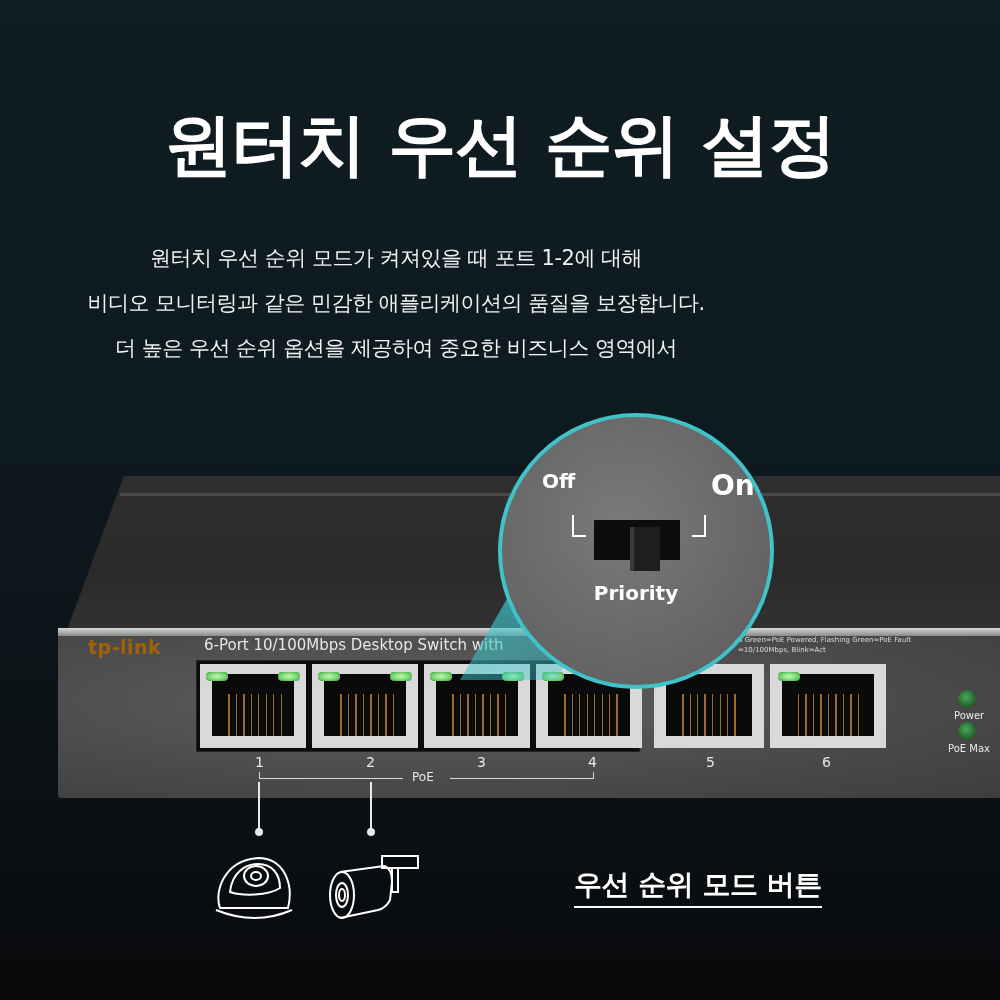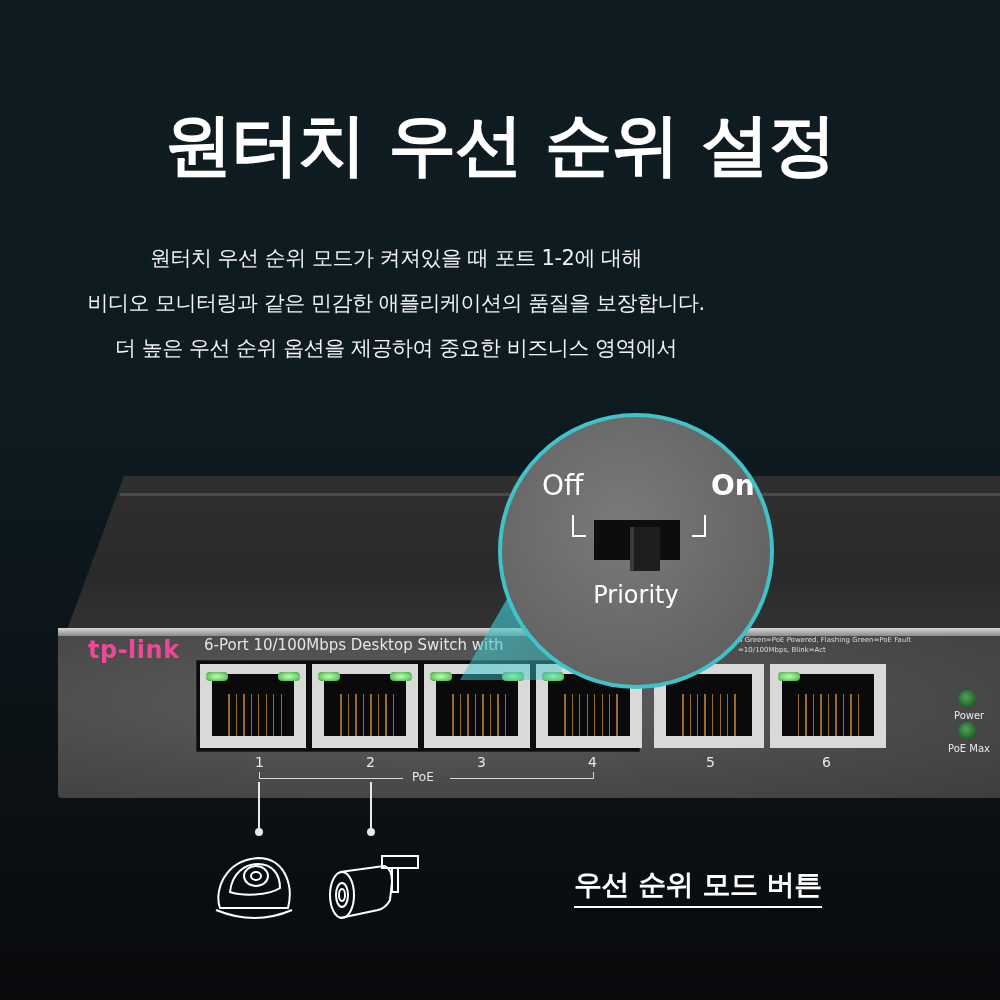--- a/index.html
+++ b/index.html
@@ -28,21 +28,21 @@
   }
   .sw-highlight {
     position: absolute; left: 58px; top: 628px; width: 942px; height: 8px;
     background: linear-gradient(180deg, #d8d8d8, #8a8a8a);
   }
   .sw-front {
     position: absolute; left: 58px; top: 636px; width: 942px; height: 162px;
     background: radial-gradient(ellipse at 40% 40%, #606061 0%, #4a4a4b 60%, #3e3e3f 100%);
     border-bottom-left-radius: 4px;
   }
-  .brand { position: absolute; left: 88px; top: 636px; font-size: 24px; font-weight: 700; color: #ec4899; letter-spacing: 0.5px; }
+  .brand { position: absolute; left: 88px; top: 636px; font-size: 19px; font-weight: 700; color: #a16207; letter-spacing: 0.5px; }
   .model { position: absolute; left: 204px; top: 636px; font-size: 15px; color: #e6e6e6; }
   .legend { position: absolute; left: 738px; top: 635px; font-size: 7px; color: #dcdcdc; line-height: 10px; }
 
   .port-block {
     position: absolute; left: 196px; top: 660px; width: 444px; height: 92px;
     background: #0c0c0c; border: 1px solid #222;
   }
   .port {
     position: absolute; top: 664px; width: 106px; height: 84px;
     background: #d9d9d9;
@@ -74,27 +74,27 @@
     position: absolute; left: 460px; top: 540px; width: 140px; height: 140px;
     background: linear-gradient(160deg, rgba(62,200,205,0.9), rgba(62,200,205,0.35));
     clip-path: polygon(58% 0, 100% 20%, 70% 100%, 0 100%);
   }
   .magnifier {
     position: absolute; left: 498px; top: 413px; width: 276px; height: 276px; border-radius: 50%;
     border: 4px solid #3fc2c8;
     background: radial-gradient(circle at 45% 40%, #7a7a7a 0%, #6a6a6a 50%, #5a5a5a 100%);
     overflow: hidden;
   }
-  .mag-off { position: absolute; left: 40px; top: 52px; font-size: 28px; font-weight: 400; color: #fff; }
+  .mag-off { position: absolute; left: 40px; top: 52px; font-size: 20px; font-weight: 700; color: #fff; }
   .mag-on { position: absolute; left: 180px; top: 52px; font-size: 28px; font-weight: 700; color: #fff; margin-left: 29px; }
   .bracket-l { position: absolute; left: 70px; top: 98px; width: 14px; height: 22px; border-left: 2px solid #fff; border-bottom: 2px solid #fff; }
   .bracket-r { position: absolute; left: 190px; top: 98px; width: 14px; height: 22px; border-right: 2px solid #fff; border-bottom: 2px solid #fff; }
   .slider-slot { position: absolute; left: 92px; top: 103px; width: 86px; height: 40px; background: #0d0d0d; }
   .slider-knob { position: absolute; left: 128px; top: 110px; width: 30px; height: 44px; background: #1e1e1e; border-left: 4px solid #3a3a3a; }
-  .mag-p1 { position: absolute; left: 0; width: 268px; text-align: center; top: 164px; font-size: 24px; font-weight: 400; color: #fff; }
+  .mag-p1 { position: absolute; left: 0; width: 268px; text-align: center; top: 164px; font-size: 20px; font-weight: 700; color: #fff; }
   .mag-p2 { position: absolute; left: 0; width: 268px; text-align: center; top: 200px; font-size: 24px; font-weight: 700; color: #fff; }
 
   
   .drop { position: absolute; width: 2px; background: #e8e8e8; }
   .dot { position: absolute; width: 8px; height: 8px; border-radius: 50%; background: #e8e8e8; }
   .cam { position: absolute; }
   .mode-label {
     position: absolute; left: 574px; top: 866px; font-size: 28px; font-weight: 700; color: #fff;
     border-bottom: 2px solid #fff; padding-bottom: 2px; letter-spacing: -0.5px;
   }

